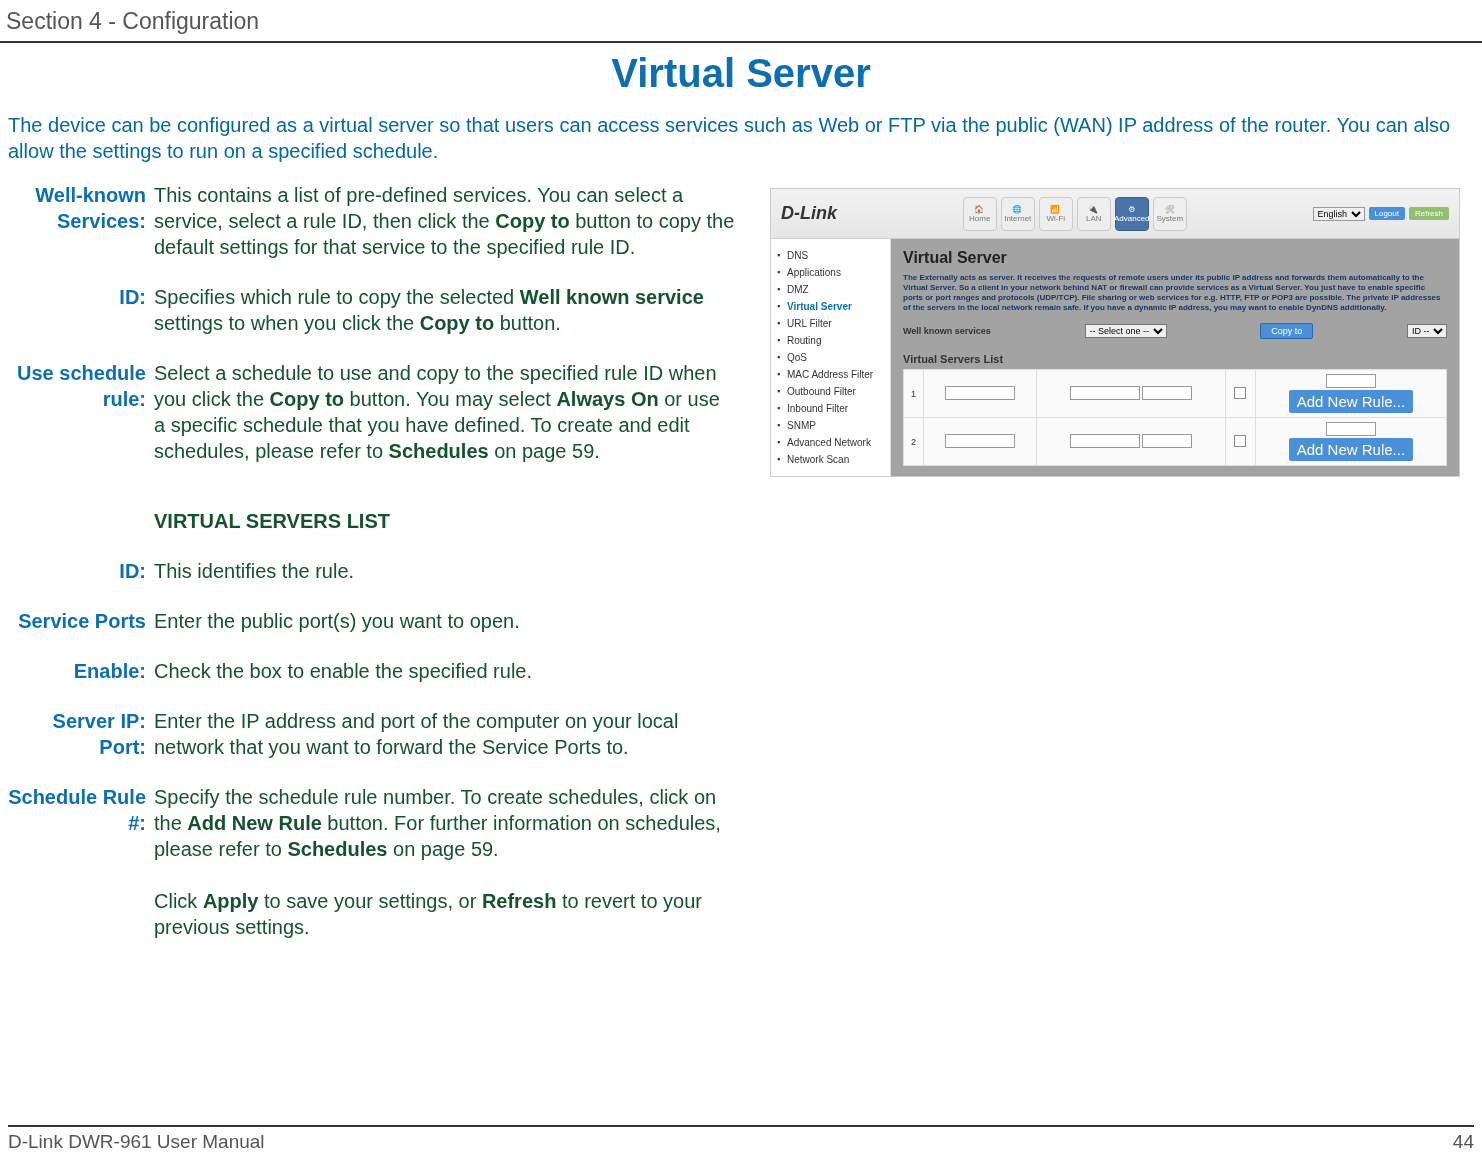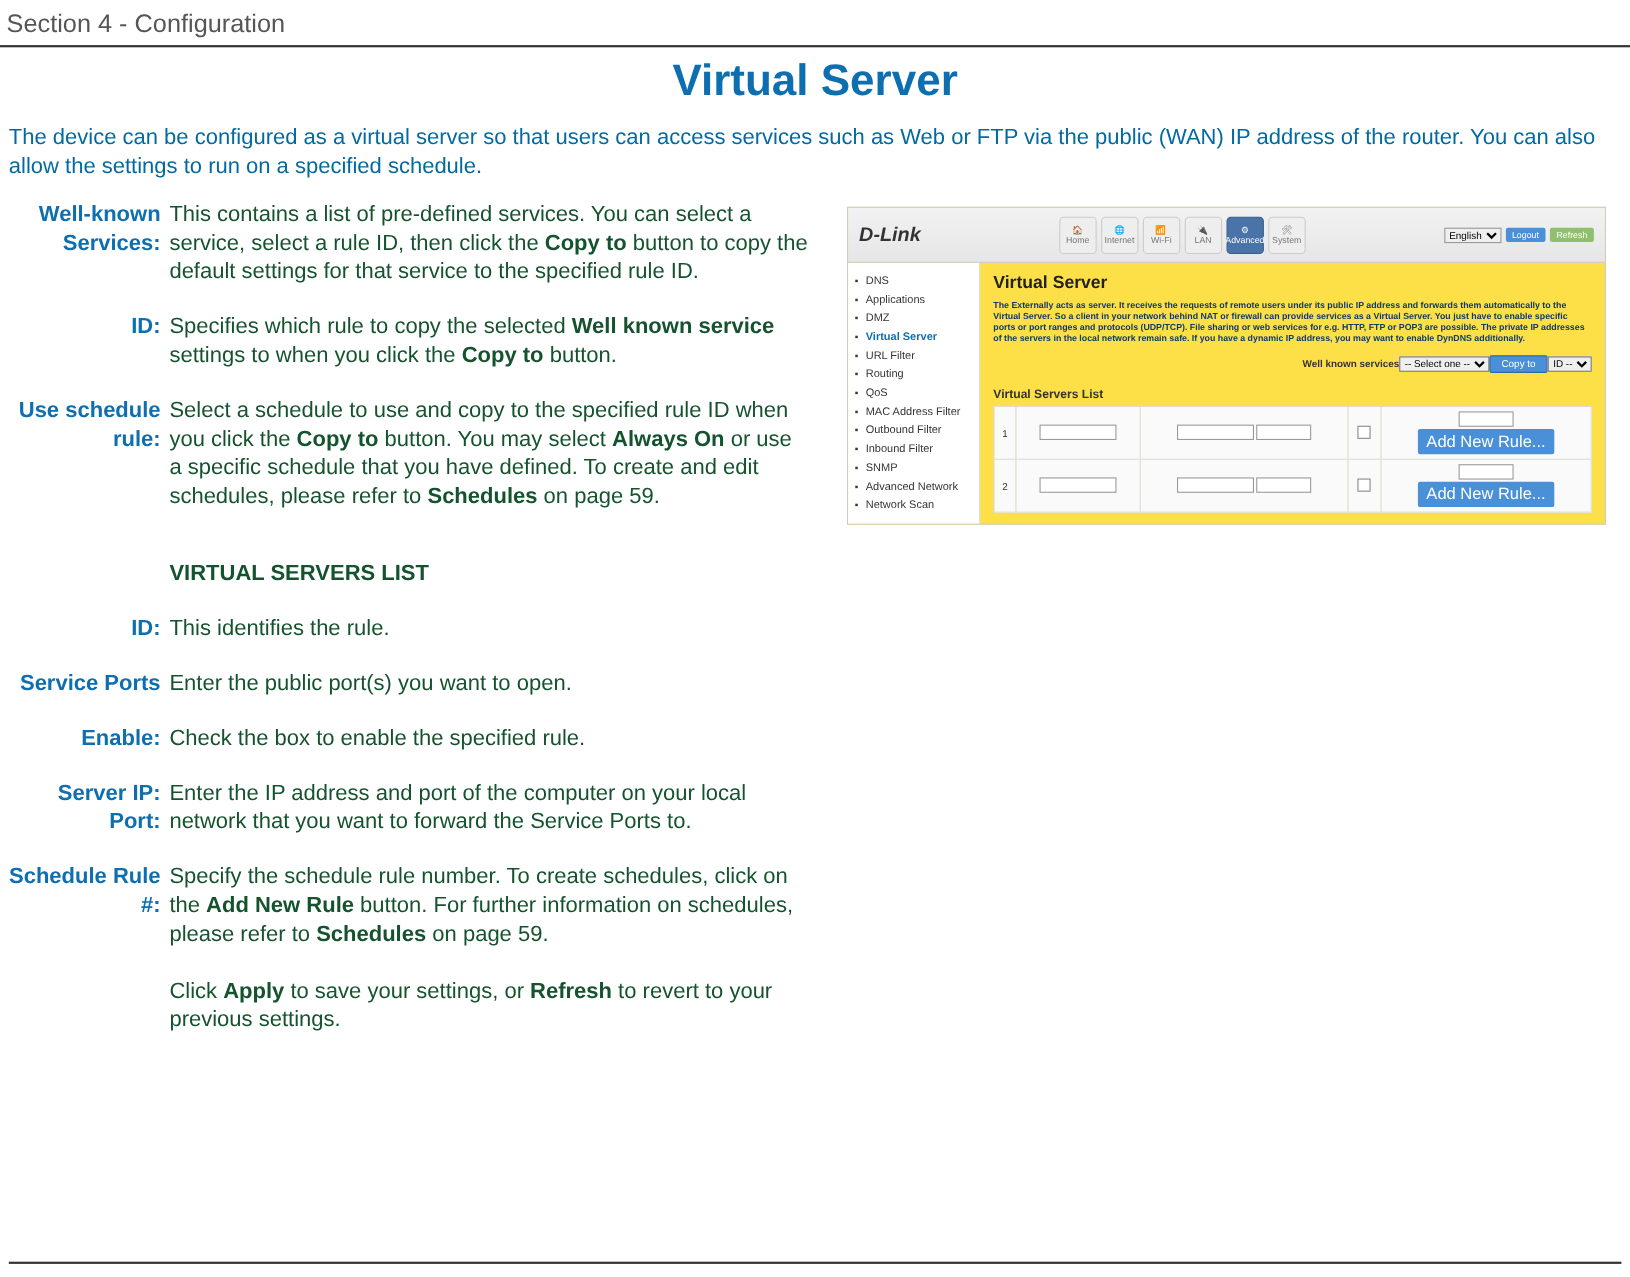--- a/index.html
+++ b/index.html
@@ -70,21 +70,21 @@
     font-weight: 700;
     color: #222;
   }
   .screenshot {
     margin-left: 30px;
     margin-top: 6px;
     width: 690px;
     border: 1px solid #ccc;
     font-family: Arial, sans-serif;
     font-size: 10px;
-    background:#fde047;
+    background:#a3a3a3;
   }
   .ss-top {
     background: linear-gradient(#f2f2f2,#e6e6e6);
     height: 50px;
     display:flex;
     align-items:center;
     justify-content:space-between;
     padding:0 10px;
     border-bottom:1px solid #ccc;
   }
@@ -127,21 +127,21 @@
   }
   .ss-side li::before {
     content:"▪"; position:absolute; left:0; color:#333; font-size:9px;
   }
   .ss-side li.sel { color:#0e6fb0; font-weight:bold;}
   .ss-main {
     flex:1; padding:10px 12px;
   }
   .ss-h1 { font-size:16px; font-weight:bold; color:#222; margin-bottom:6px;}
   .ss-p { font-size:8px; color:#0e3a6e; font-weight:bold; line-height:1.25; margin-bottom:10px;}
-  .ss-row { display:flex; align-items:center; justify-content:flex-end; gap:0; font-size:9px; margin:4px 0;}
+  .ss-row { display:flex; align-items:center; justify-content:space-between; gap:0; font-size:9px; margin:4px 0;}
   .ss-row b { font-weight:bold;}
   .ss-row select{ font-size:9px; border:1px solid #777;}
   .ss-copy { background:#4a90d9; color:#fff; font-size:9px; padding:2px 10px; border:1px solid #2a6aa8; border-radius:2px;}
   .ss-h2 { font-size:11px; font-weight:bold; margin:14px 0 4px 0;}
   .ss-table { width:100%; border-collapse:collapse; font-size:9px;}
   .ss-table th { background:#dcdcdc; border:1px solid #bbb; padding:3px; color:#333; font-weight:normal;}
   .ss-table td { border:1px solid #ddd; padding:4px; text-align:center; background:#fafafa;}
   .ss-inp { border:1px solid #999; height:14px; width:70px; background:#fff; display:inline-block;}
   .ss-inp.sm{ width:50px;}
   .ss-add { background:#4a90d9; color:#fff; font-size:15px; padding:3px 8px; border-radius:2px; display:inline-block;}
@@ -303,13 +303,17 @@
           </tbody>
             </table>
         </div>
       </div>
     </div>
   </div>
 </div>
 
 <div class="footer">
   <hr class="hr-bot">
+  <div class="footer-row">
+    <span>D-Link DWR-961 User Manual</span>
+    <span>44</span>
+  </div>
 </div>
 
 </body></html>

